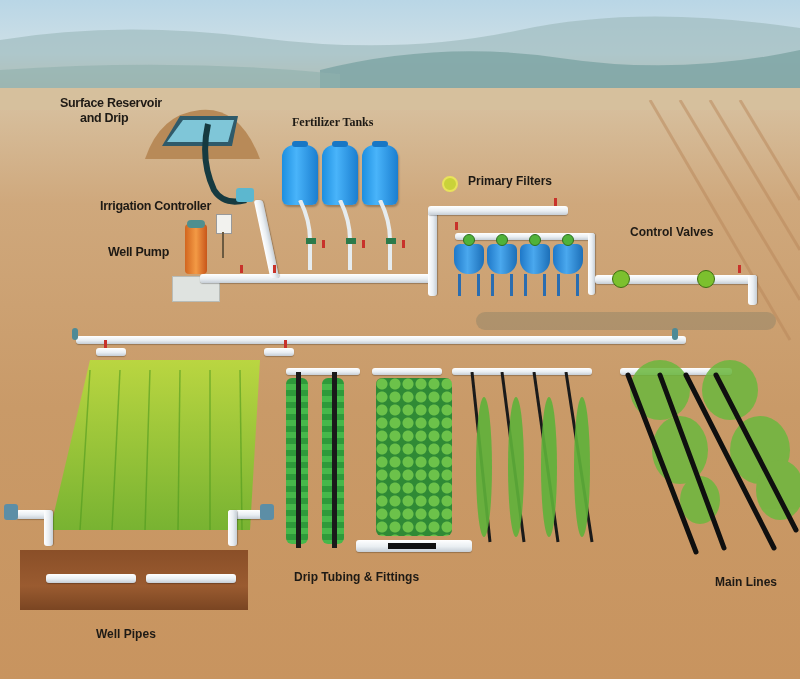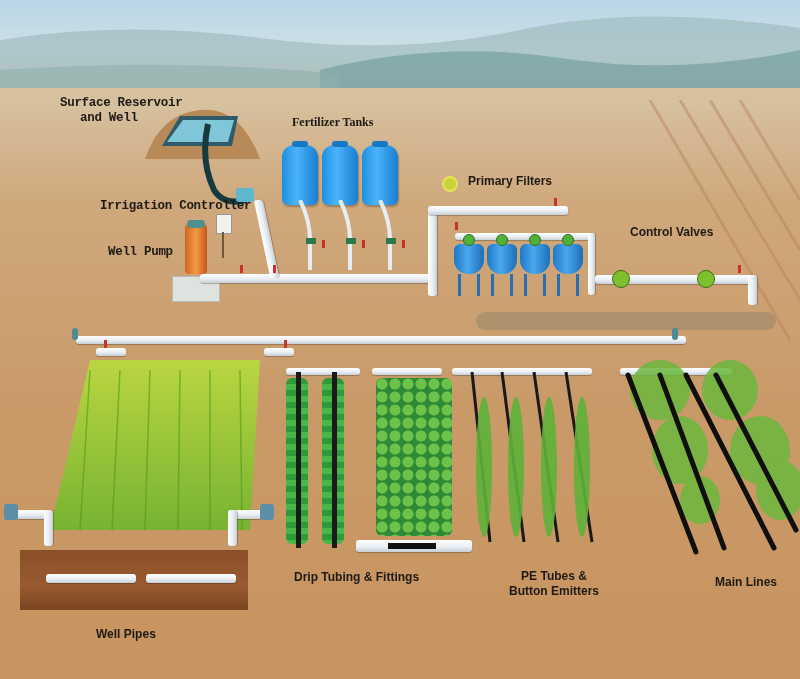--- a/index.html
+++ b/index.html
@@ -1,21 +1,21 @@
 <!DOCTYPE html>
 <html><head>
 <meta charset="utf-8">
 <style>
   html, body { margin:0; padding:0; }
   body { width:800px; height:679px; overflow:hidden; font-family:"Liberation Sans", sans-serif; }
   .scene { position:relative; width:800px; height:679px; overflow:hidden;
     background: linear-gradient(180deg, #b9d6e6 0%, #cfe0e6 8%, #d8c3a3 13%, #cfa87c 30%, #c99a68 60%, #c8945f 100%); }
   .abs { position:absolute; }
   .label { position:absolute; font-weight:bold; color:#1e1a15; font-size:12.5px; line-height:15px; }
-  .label.cond { font-family:Liberation Mono, monospace; letter-spacing:-0.3px; }
+  .label.cond { font-family:Liberation Sans, sans-serif; letter-spacing:-0.3px; }
   .label.center { text-align:center; }
   .pipe { position:absolute; background:linear-gradient(180deg,#ffffff 0%,#e9eef2 55%,#c6ced6 100%); border-radius:3px; box-shadow:0 1px 1px rgba(0,0,0,0.25); }
   .vpipe { position:absolute; background:linear-gradient(90deg,#ffffff 0%,#e9eef2 55%,#c6ced6 100%); border-radius:3px; box-shadow:1px 0 1px rgba(0,0,0,0.25); }
   .tank { position:absolute; width:36px; height:60px; border-radius:12px 12px 6px 6px;
     background:linear-gradient(90deg,#1d8fe0 0%,#49b4fa 40%,#1a7ed0 100%); box-shadow:1px 2px 2px rgba(0,0,0,0.25); }
   .tank::before { content:""; position:absolute; left:10px; top:-4px; width:16px; height:6px; background:#1877c5; border-radius:3px; }
   .filter { position:absolute; width:30px; height:30px; border-radius:6px 6px 14px 14px;
     background:linear-gradient(90deg,#1e78c8 0%,#4aa8ee 45%,#1c6fb8 100%); }
   .filter .leg { position:absolute; bottom:-22px; width:3px; height:22px; background:#2a6db0; }
   .valve { position:absolute; width:10px; height:10px; border-radius:50%; background:#4fb23a; border:1px solid #2e6e22; }
@@ -51,21 +51,21 @@
       <polygon points="22,42 40,12 98,12 92,42" fill="#2f5a6a"></polygon>
       <polygon points="27,38 43,16 94,16 88,38" fill="#7fc6d8"></polygon>
       </svg>
   </div>
   <svg class="abs" style="left:200px;top:120px" width="70" height="90">
     <path d="M8,4 Q0,40 14,70 Q24,86 46,80" stroke="#163a40" stroke-width="6" fill="none"></path>
   </svg>
 
   <div class="label cond" style="left:60px;top:96px;">
     <div>Surface Reservoir</div>
-    <div style="padding-left:20px">and Well</div>
+    <div style="padding-left:20px">and Drip</div>
   </div>
 
   <div class="label" style="left:292px;top:115px;font-size:12px;font-family:Liberation Serif, serif;">Fertilizer Tanks</div>
   <div class="tank" style="left:282px;top:145px;"></div>
   <div class="tank" style="left:322px;top:145px;"></div>
   <div class="tank" style="left:362px;top:145px;"></div>
   <svg class="abs" style="left:280px;top:200px" width="130" height="70">
     <g stroke="#e6ecef" stroke-width="4" fill="none">
       <path d="M20,0 Q30,20 30,40 L30,70"></path>
         <path d="M60,0 Q70,20 70,40 L70,70"></path>
@@ -193,24 +193,20 @@
         <line x1="72" y1="0" x2="96" y2="170"></line>
         <line x1="104" y1="0" x2="130" y2="170"></line>
       </g>
     <g fill="#5fb23a" opacity="0.9">
       <ellipse cx="22" cy="95" rx="8" ry="70"></ellipse>
         <ellipse cx="54" cy="95" rx="8" ry="70"></ellipse>
         <ellipse cx="87" cy="95" rx="8" ry="70"></ellipse>
         <ellipse cx="120" cy="95" rx="8" ry="70"></ellipse>
     </g>
   </svg>
-  <div class="label center" style="left:498px;top:569px;width:112px;font-size:12px;">
-    <div>PE Tubes &amp;</div>
-    <div>Button Emitters</div>
-  </div>
 
   <div class="pipe" style="left:620px;top:368px;width:112px;height:7px;"></div>
   <svg class="abs" style="left:620px;top:330px" width="180" height="230">
     <g fill="#6cb83e" opacity="0.85">
       <ellipse cx="40" cy="60" rx="30" ry="30"></ellipse>
         <ellipse cx="60" cy="120" rx="28" ry="34"></ellipse>
         <ellipse cx="110" cy="60" rx="28" ry="30"></ellipse>
       <ellipse cx="140" cy="120" rx="30" ry="34"></ellipse>
         <ellipse cx="160" cy="160" rx="24" ry="30"></ellipse>
         <ellipse cx="80" cy="170" rx="20" ry="24"></ellipse>

